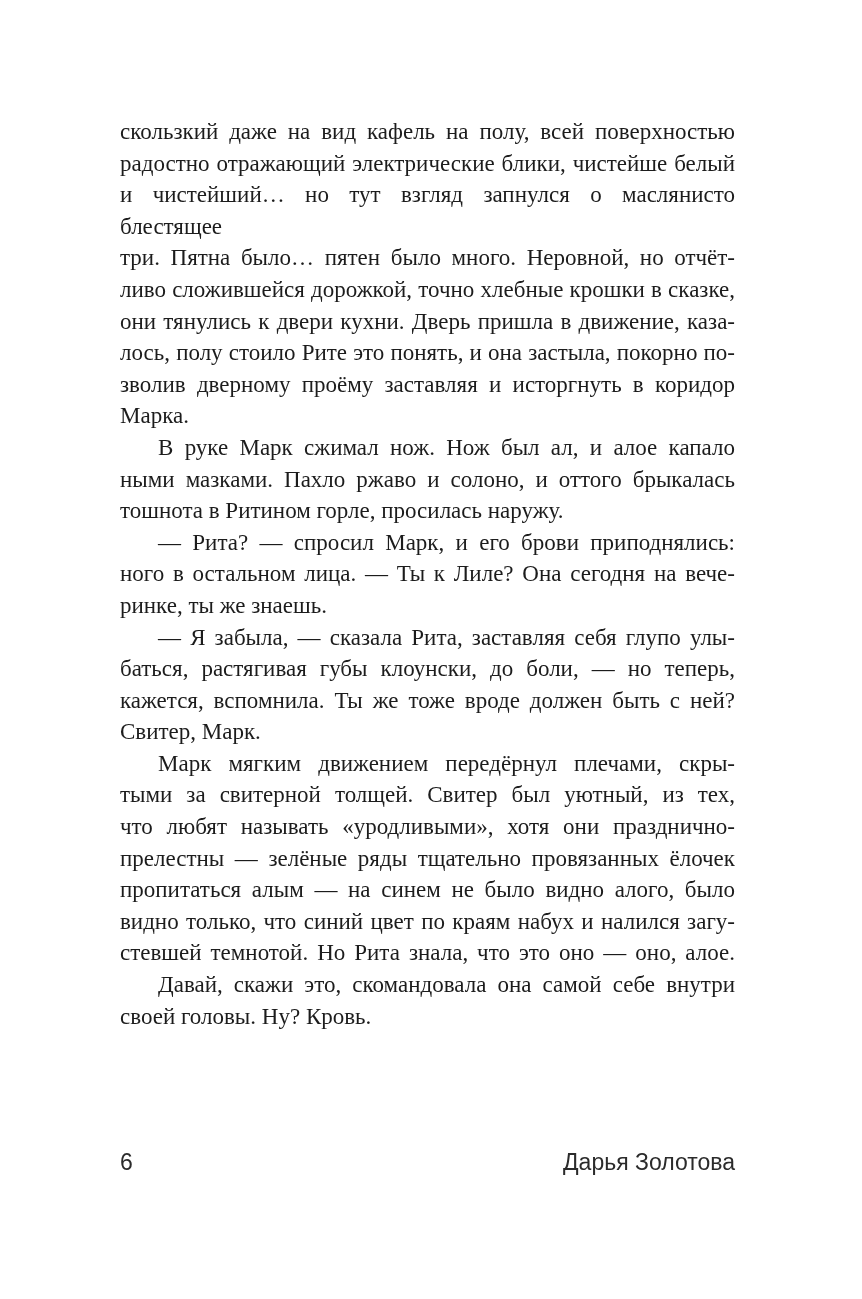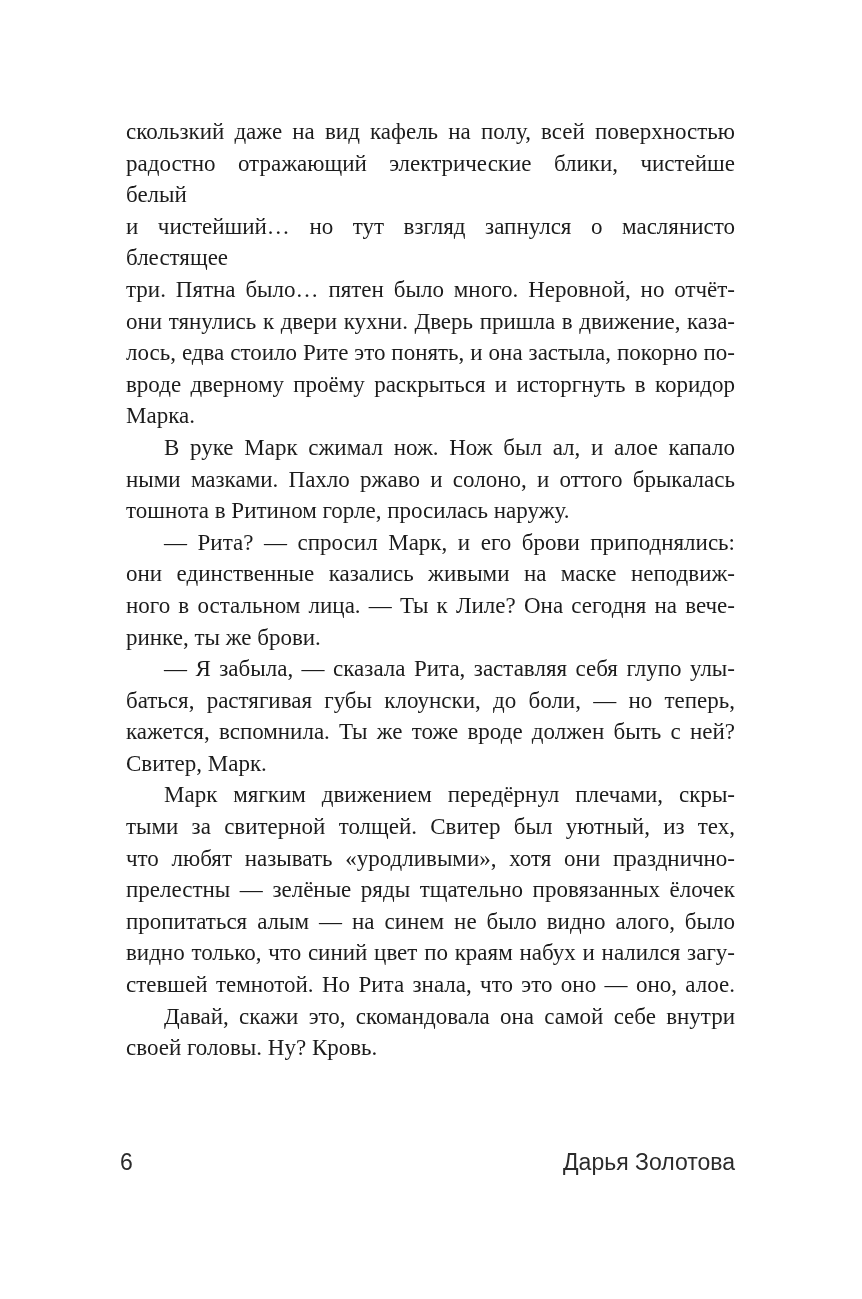--- a/index.html
+++ b/index.html
@@ -25,21 +25,20 @@
     line-height: 31.6px;
   }
   .para {
     margin: 0;
     padding: 0;
   }
   .line {
     text-align: justify;
     text-align-last: justify;
     white-space: normal;
-    margin-left: 6px;
   }
   .line.indent {
     text-indent: 38px;
     font-family: Liberation Serif, serif;
   }
   .line.last {
     text-align-last: left;
   }
   .line.fill {
     text-align-last: justify;
@@ -63,37 +62,37 @@
 
 <div class="page">
 
   <main class="text-block">
 
     <div class="para">
       <div class="line">скользкий даже на вид кафель на полу, всей поверхностью</div>
       <div class="line">радостно отражающий электрические блики, чистейше белый</div>
       <div class="line">и чистейший… но тут взгляд запнулся о маслянисто блестящее</div>
       <div class="line">три. Пятна было… пятен было много. Неровной, но отчёт-</div>
+      <div class="line">ливо сложившейся дорожкой, точно хлебные крошки в сказке,</div>
       <div class="line">они тянулись к двери кухни. Дверь пришла в движение, каза-</div>
-      <div class="line">лось, едва стоило Рите это понять, и она застыла, покорно по-</div>
-      <div class="line">вроде дверному проёму раскрыться и исторгнуть в коридор</div>
+      <div class="line">лось, полу стоило Рите это понять, и она застыла, покорно по-</div>
+      <div class="line">зволив дверному проёму заставляя и исторгнуть в коридор</div>
       <div class="line last">Марка.</div>
     </div>
 
     <div class="para">
       <div class="line indent">В руке Марк сжимал нож. Нож был ал, и алое капало</div>
       <div class="line">ными мазками. Пахло ржаво и солоно, и оттого брыкалась</div>
       <div class="line last">тошнота в Ритином горле, просилась наружу.</div>
     </div>
 
     <div class="para">
       <div class="line indent">— Рита? — спросил Марк, и его брови приподнялись:</div>
-      <div class="line">они единственные казались живыми на маске неподвиж-</div>
       <div class="line">ного в остальном лица. — Ты к Лиле? Она сегодня на вече-</div>
-      <div class="line last">ринке, ты же брови.</div>
+      <div class="line last">ринке, ты же знаешь.</div>
     </div>
 
     <div class="para">
       <div class="line indent">— Я забыла, — сказала Рита, заставляя себя глупо улы-</div>
       <div class="line">баться, растягивая губы клоунски, до боли, — но теперь,</div>
       <div class="line">кажется, вспомнила. Ты же тоже вроде должен быть с ней?</div>
       <div class="line last">Свитер, Марк.</div>
     </div>
 
     <div class="para">

